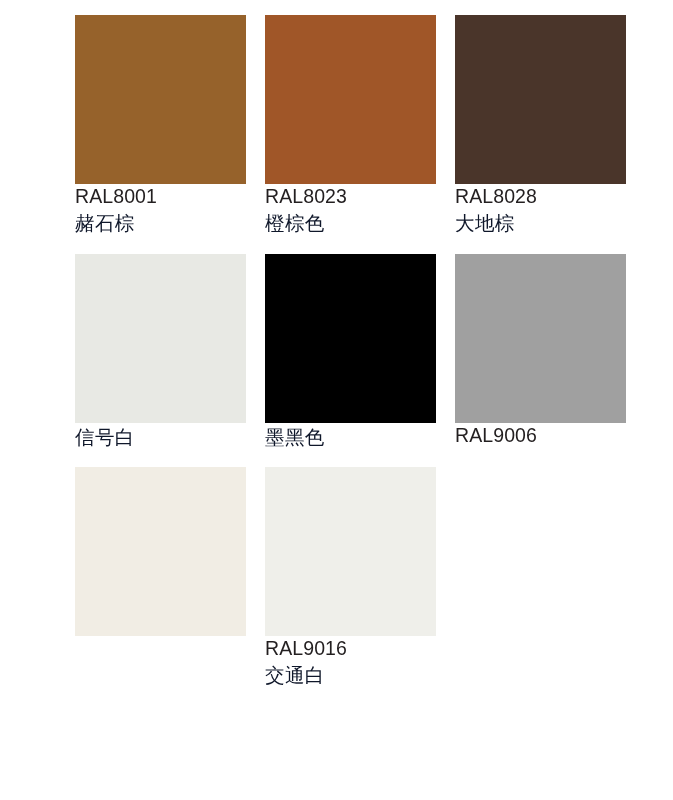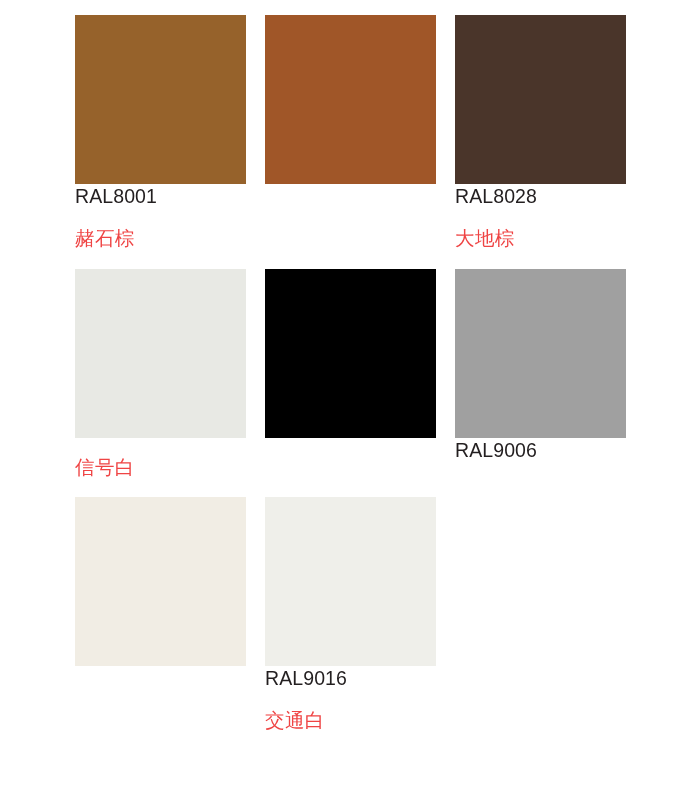--- a/index.html
+++ b/index.html
@@ -49,63 +49,68 @@
     font-weight: 400;
     color: #231f20;
     letter-spacing: 0.1px;
     white-space: nowrap;
   }
   .swatch-name {
     display: block;
     font-family: "DejaVu Sans", "Liberation Sans", sans-serif;
     font-size: 19.5px;
     font-weight: 400;
-    color: #ef4444;
+    color: #0f172a;
     letter-spacing: 0.4px;
     white-space: nowrap;
-    margin-top: 17px;
+    margin-top: 2px;
   }
 </style>
 </head>
 <body>
 
 <div id="palette-page">
   <div class="swatch-grid">
 
     <div class="swatch-cell">
       <span class="swatch-chip" style="background:#96622b;"></span>
       <span class="swatch-caption">
         <span class="swatch-code">RAL8001</span>
         <span class="swatch-name">赭石棕</span>
       </span>
     </div>
 
 
     <div class="swatch-cell">
       <span class="swatch-chip" style="background:#a05628;"></span>
+      <span class="swatch-caption">
+        <span class="swatch-code">RAL8023</span>
+        <span class="swatch-name">橙棕色</span>
+      </span>
     </div>
 
     <div class="swatch-cell">
       <span class="swatch-chip" style="background:#4a352a;"></span>
       <span class="swatch-caption">
         <span class="swatch-code">RAL8028</span>
         <span class="swatch-name">大地棕</span>
       </span>
     </div>
 
     <div class="swatch-cell">
       <span class="swatch-chip" style="background:#e8e9e4;"></span>
       <span class="swatch-caption">
         <span class="swatch-name">信号白</span>
       </span>
     </div>
 
     <div class="swatch-cell">
       <span class="swatch-chip" style="background:#000000;"></span>
       <span class="swatch-caption">
+        <span class="swatch-name">墨黑色</span>
       </span>
     </div>
 
     <div class="swatch-cell">
       <span class="swatch-chip" style="background:#a0a0a0;"></span>
       <span class="swatch-caption">
         <span class="swatch-code">RAL9006</span>
       </span>
     </div>
 

